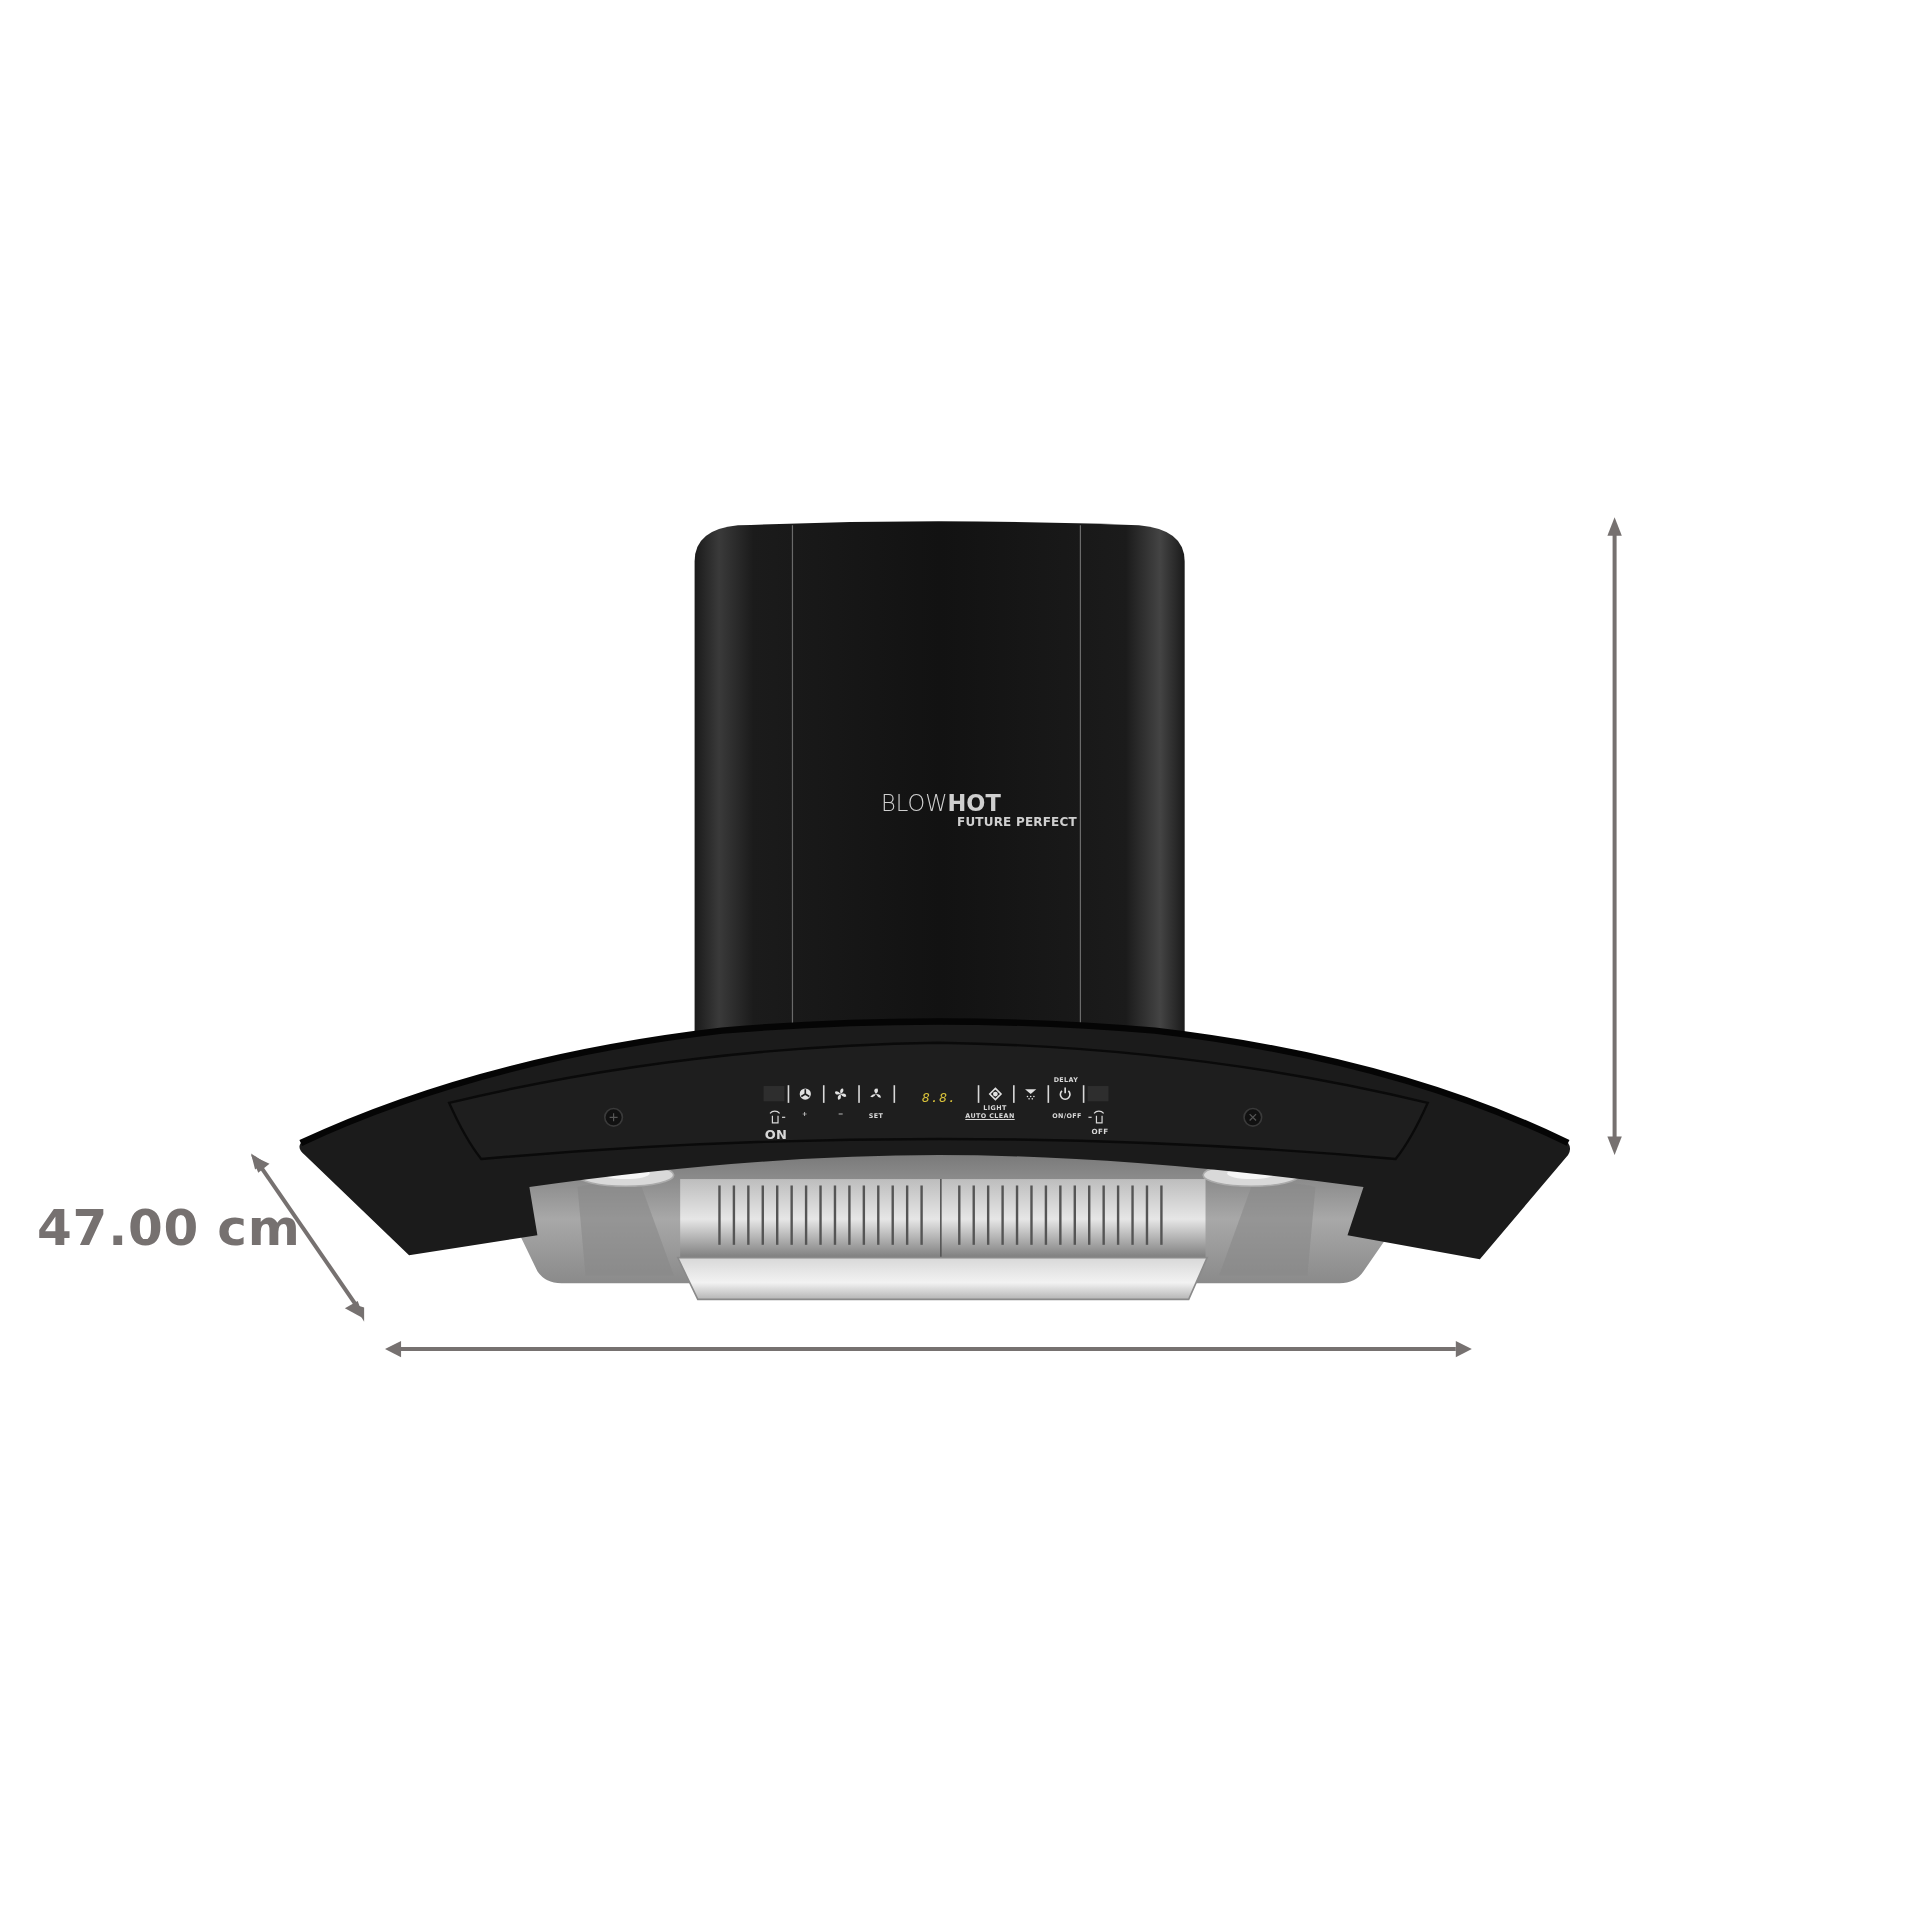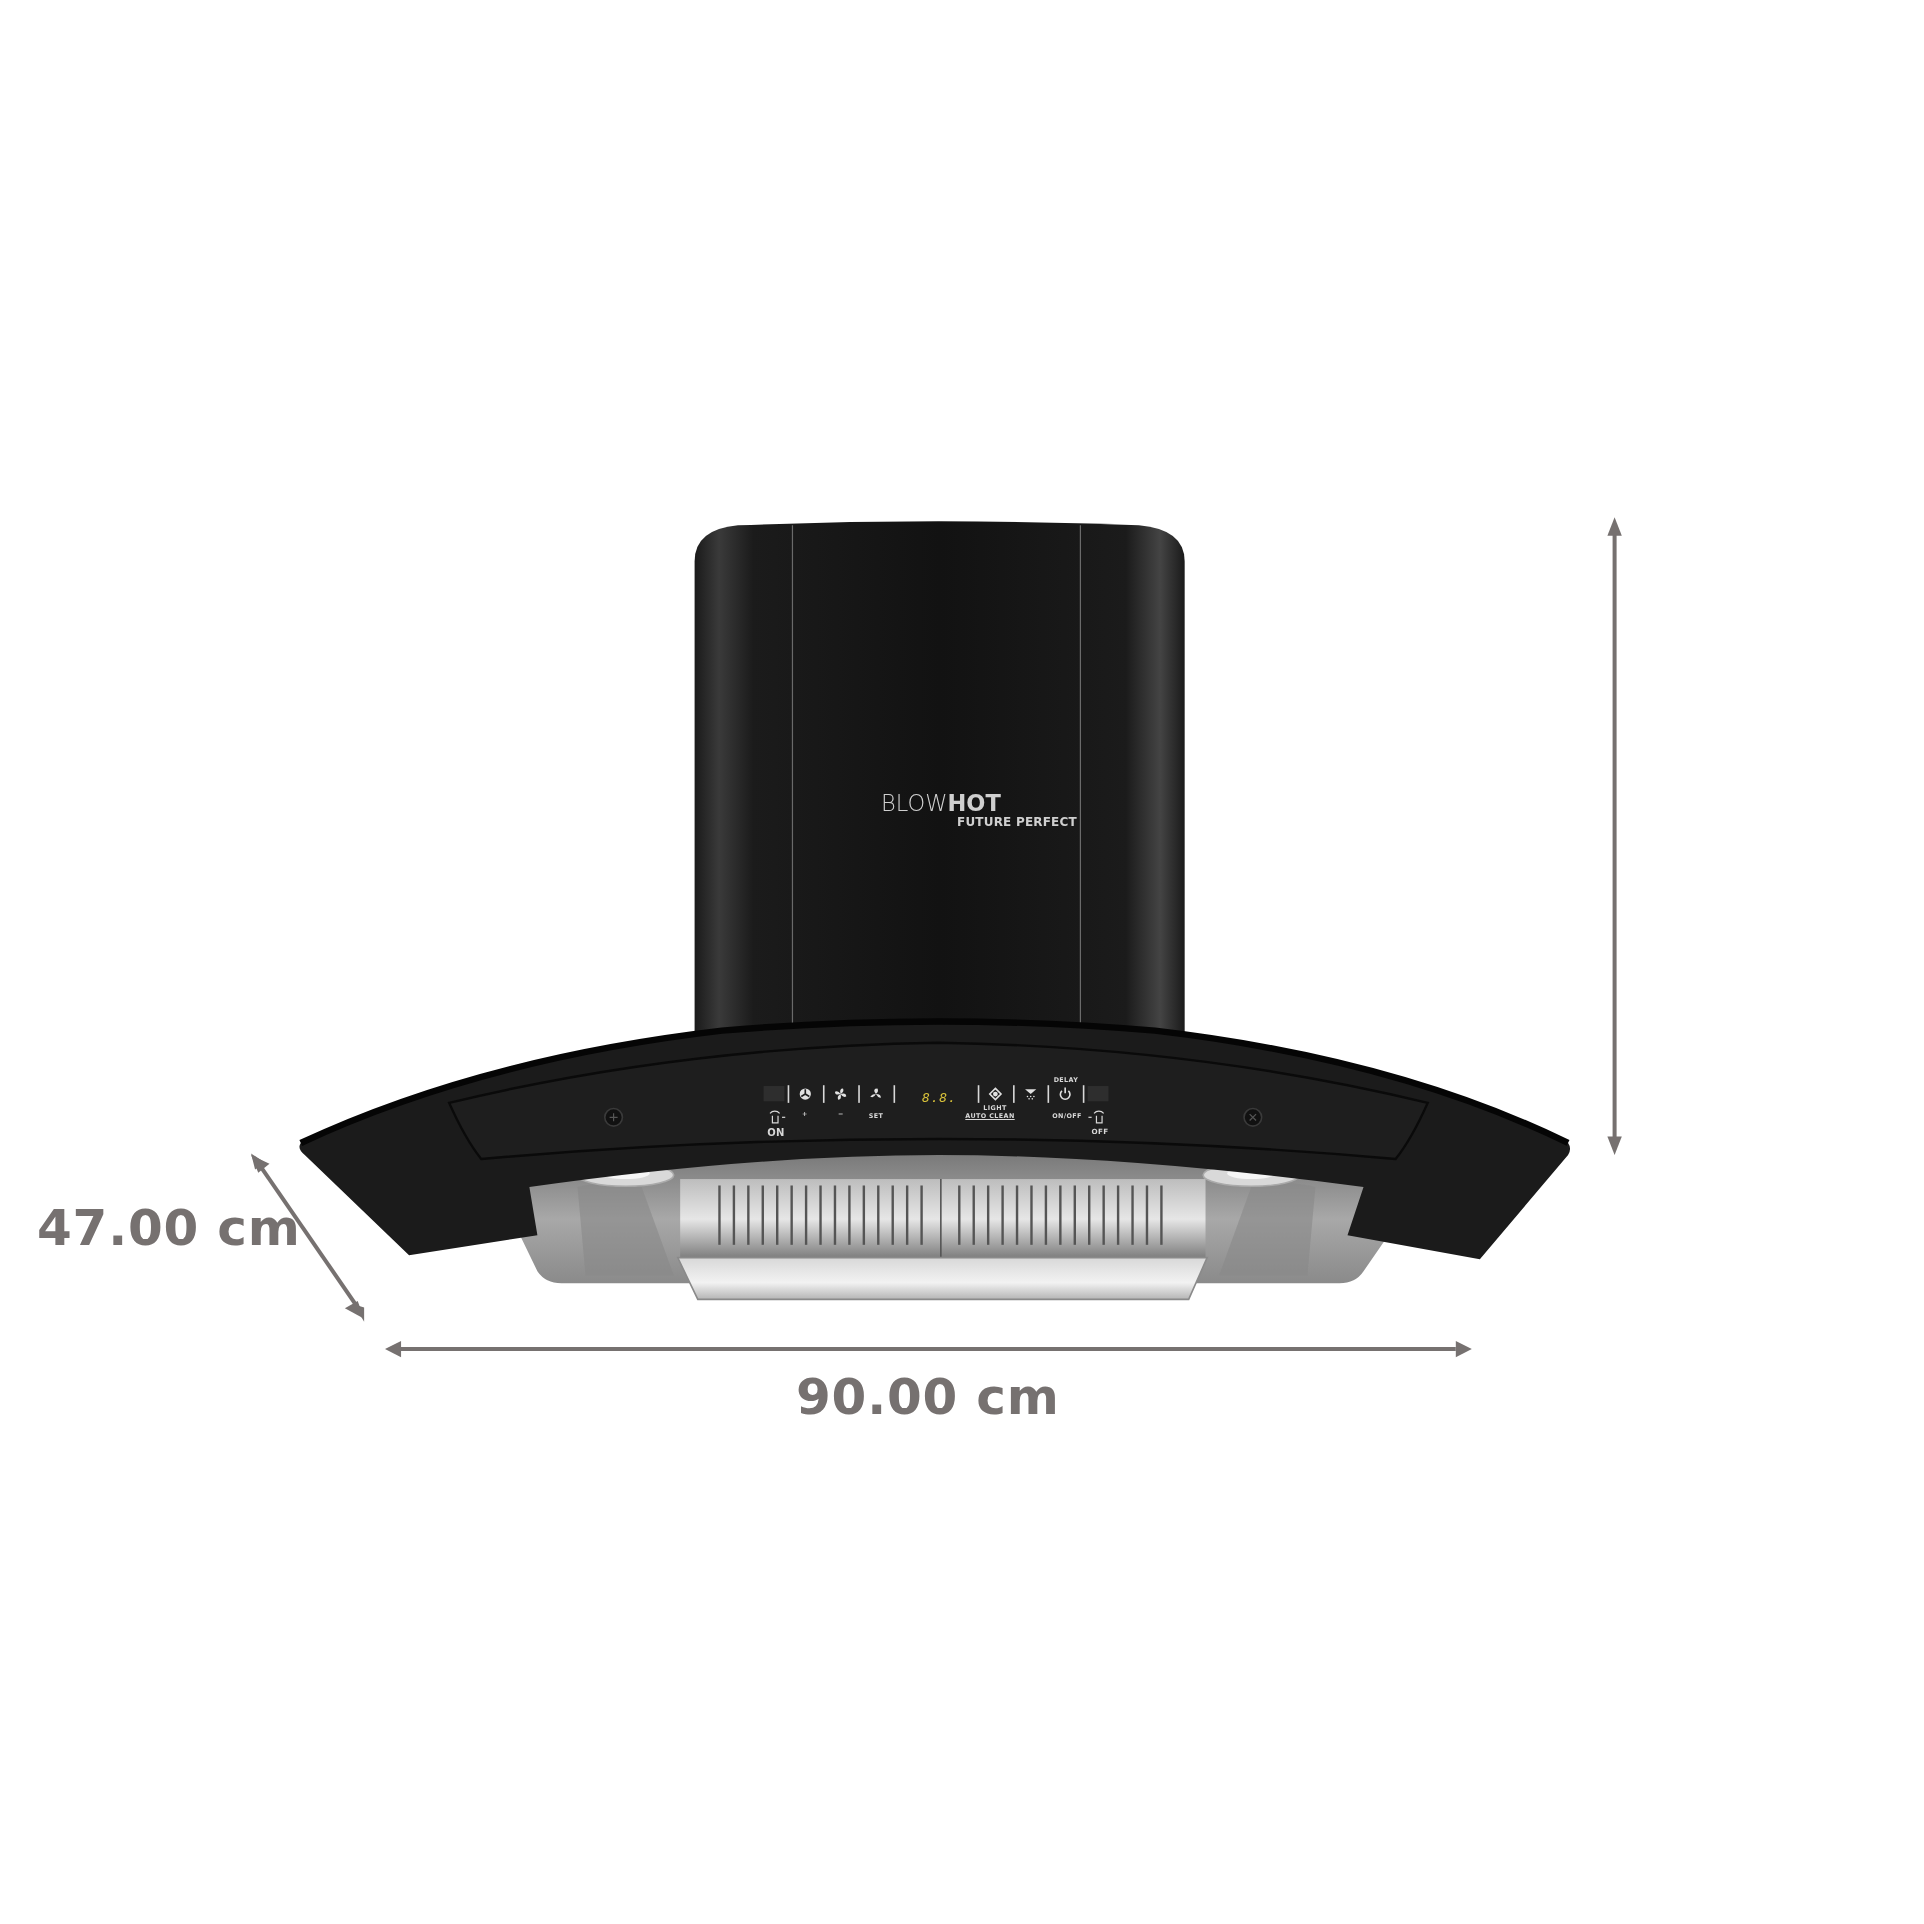--- a/index.html
+++ b/index.html
@@ -205,19 +205,18 @@
 
   <div class="display">8.8.</div>
 
   <div class="ctl-label" style="left:805px;top:1110px;">+</div>
   <div class="ctl-label" style="left:841px;top:1110px;">−</div>
   <div class="ctl-label" style="left:876px;top:1112px;">SET</div>
   <div class="ctl-label" style="left:995px;top:1104px;">LIGHT</div>
   <div class="ctl-label" style="left:990px;top:1112px;text-decoration:underline;">AUTO CLEAN</div>
   <div class="ctl-label" style="left:1067px;top:1112px;">ON/OFF</div>
   <div class="ctl-label" style="left:1066px;top:1076px;">DELAY</div>
-  <div class="ctl-label" style="left:776px;top:1127px;font-size:10px;text-align:right;">ON</div>
+  <div class="ctl-label" style="left:776px;top:1127px;font-size:13px;text-align:right;">ON</div>
   <div class="ctl-label" style="left:1100px;top:1127px;font-size:7.2px;">OFF</div>
 
   <div class="dim-label" style="left:37px;top:1199px;">47.00 cm</div>
-  <div class="dim-label" style="left:796px;top:1368px;">90.00 cm</div>
 </div>
 
 
 </body></html>

